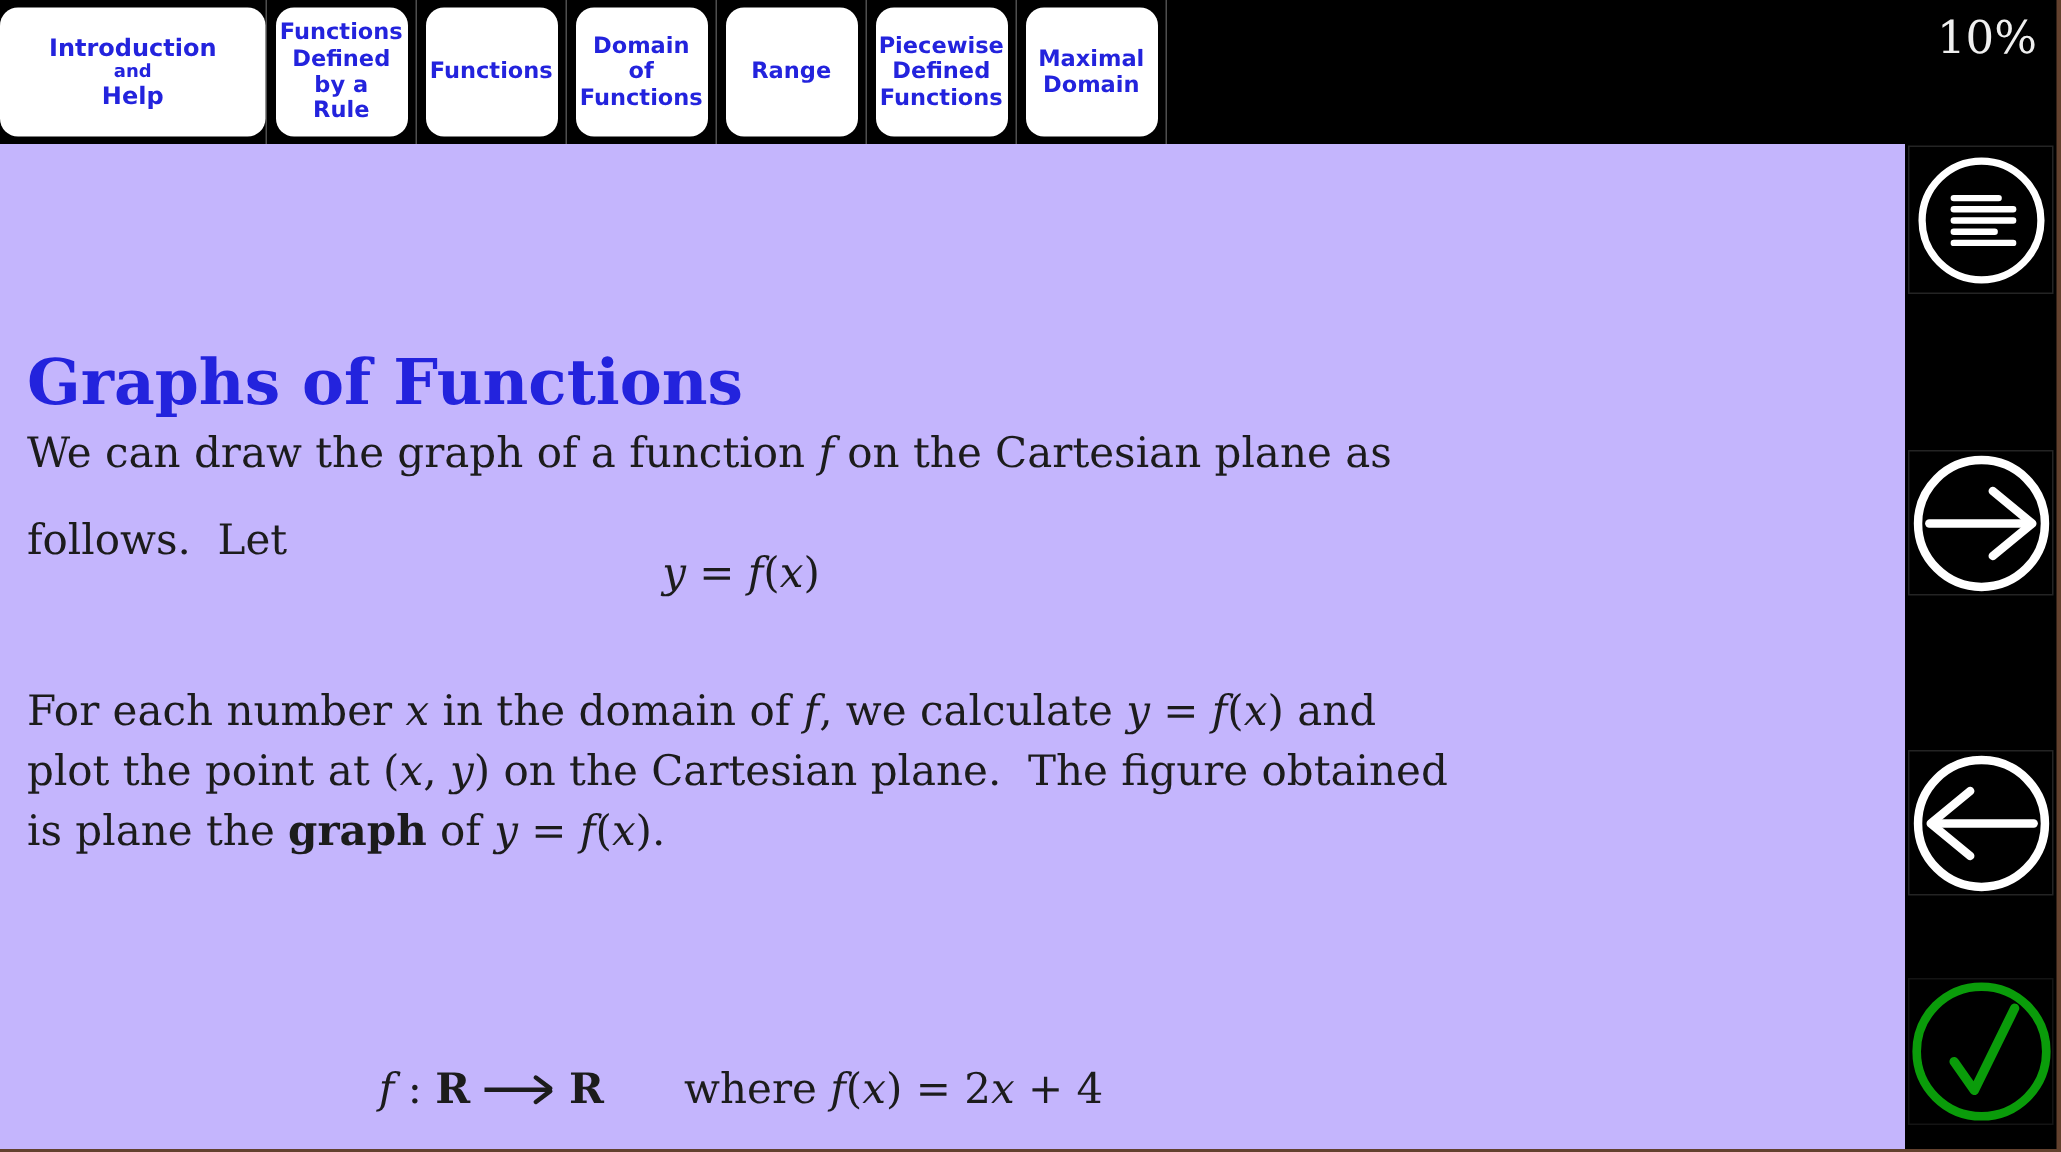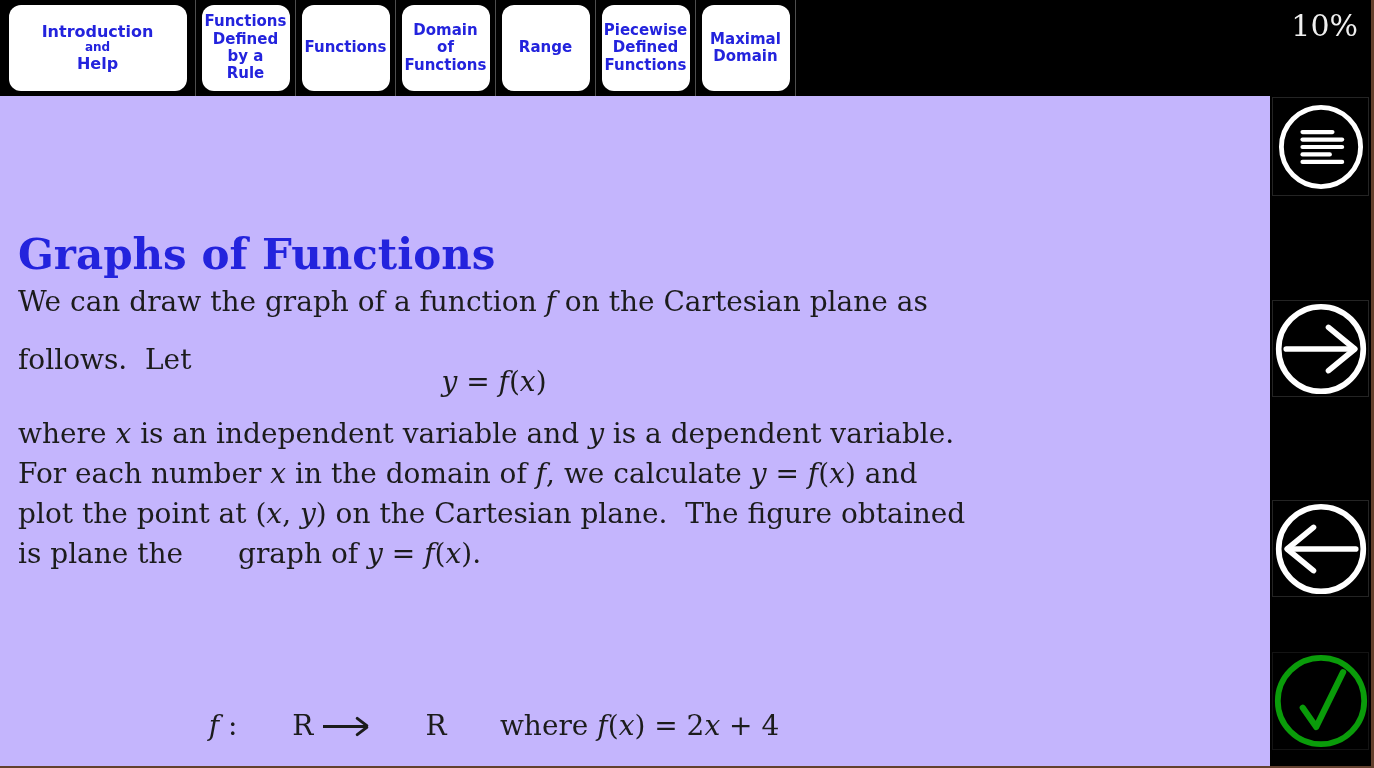--- a/index.html
+++ b/index.html
@@ -4,41 +4,41 @@
 <style>
   html,body{margin:0;padding:0;background:#000;}
   #stage{position:relative;width:1374px;height:768px;background:#000;overflow:hidden;
          font-family:"DejaVu Serif",serif;}
 
   
   #topbar{position:absolute;left:0;top:0;width:1374px;height:96px;background:#000;}
   #tabbar{position:absolute;left:0;top:0;height:96px;display:flex;}
   .tabcell{height:96px;width:100px;box-sizing:border-box;border-right:1px solid #4e4e4e;
            display:flex;align-items:center;justify-content:center;background:#000;}
-  .tabcell.wide{width:196px;}
+  .tabcell.wide{width:178px;}
   .tab{background:#fff;border-radius:12px;width:88px;height:86px;box-sizing:border-box;
        display:flex;flex-direction:column;align-items:center;justify-content:center;
        font-family:"DejaVu Sans",sans-serif;font-weight:bold;font-size:15px;line-height:1.16;
        color:var(--blue,#2323dd);text-align:center;cursor:pointer;padding:2px;}
   .tabcell.wide .tab{width:178px;font-size:16px;}
   .tab .line{white-space:nowrap;}
   .tab .line-small{font-size:12px;}
   #progress{position:absolute;top:8px;right:16px;color:#efefef;font-size:30px;
             font-family:"DejaVu Serif",serif;}
 
   
   #content{position:absolute;left:0;top:96px;width:1270px;height:672px;background:#c4b5fd;
            overflow:hidden;color:#1c1c1c;}
   #page-title{position:absolute;left:18px;top:110px;font-size:42px;line-height:1;
               font-weight:bold;color:var(--blue,#2323dd);}
   .block{position:absolute;left:18px;width:952px;font-size:28px;line-height:40px;
          white-space:pre;}
   .block.eq{text-align:center;}
   .seg-i{font-style:italic;}
-  .seg-b{font-weight:normal;margin-left:46px;}
+  .seg-b{font-weight:bold;}
   .seg-blue{color:var(--blue,#2323dd);font-weight:bold;}
   
   .arrow{position:relative;display:inline-block;width:44px;height:3px;background:currentColor;
          vertical-align:0.26em;margin:0 12px 0 10px;}
   .arrow::before,.arrow::after{content:"";position:absolute;right:-1px;top:0;width:15px;height:3px;
          background:currentColor;transform-origin:right center;border-radius:2px;}
   .arrow::before{transform:rotate(-37deg);}
   .arrow::after{transform:rotate(37deg);}
 
   
@@ -110,21 +110,20 @@
         </div>
       </nav>
     <span id="progress">10%</span>
   </div>
 
   <main id="content">
     <h1 id="page-title">Graphs of Functions</h1>
   <div class="block" style="top: 186px;"><span>We can draw the graph of a function </span><span class="seg-i">f</span><span> on the Cartesian plane as</span></div>
       <div class="block" style="top: 244px;"><span>follows.  Let</span></div>
       <div class="block eq" style="top: 266px;"><span class="seg-i">y</span><span> = </span><span class="seg-i">f</span><span>(</span><span class="seg-i">x</span><span>)</span></div>
-      <div class="block" style="top: 318px;"><span>where </span><span class="seg-i">x</span><span> is an independent variable and </span><span class="seg-i">y</span><span> is a dependent variable.</span></div>
       <div class="block" style="top: 358px;"><span>For each number </span><span class="seg-i">x</span><span> in the domain of </span><span class="seg-i">f</span><span>, we calculate </span><span class="seg-i">y</span><span> = </span><span class="seg-i">f</span><span>(</span><span class="seg-i">x</span><span>) and</span></div>
       <div class="block" style="top: 398px;"><span>plot the point at (</span><span class="seg-i">x</span><span>, </span><span class="seg-i">y</span><span>) on the Cartesian plane.  The figure obtained</span></div>
       <div class="block" style="top: 438px;"><span>is plane the </span><span class="seg-b">graph</span><span> of </span><span class="seg-i">y</span><span> = </span><span class="seg-i">f</span><span>(</span><span class="seg-i">x</span><span>).</span></div>
       <div class="block eq" style="top: 610px;"><span class="seg-i">f</span><span> : </span><span class="seg-b">R</span><span class="arrow"></span><span class="seg-b">R</span><span>      where </span><span class="seg-i">f</span><span>(</span><span class="seg-i">x</span><span>) = 2</span><span class="seg-i">x</span><span> + 4</span></div>
     </main>
 
   <aside id="sidebar">
       <button class="sbtn">
         <span>
           <svg viewBox="0 0 100 100" width="88" height="88">

